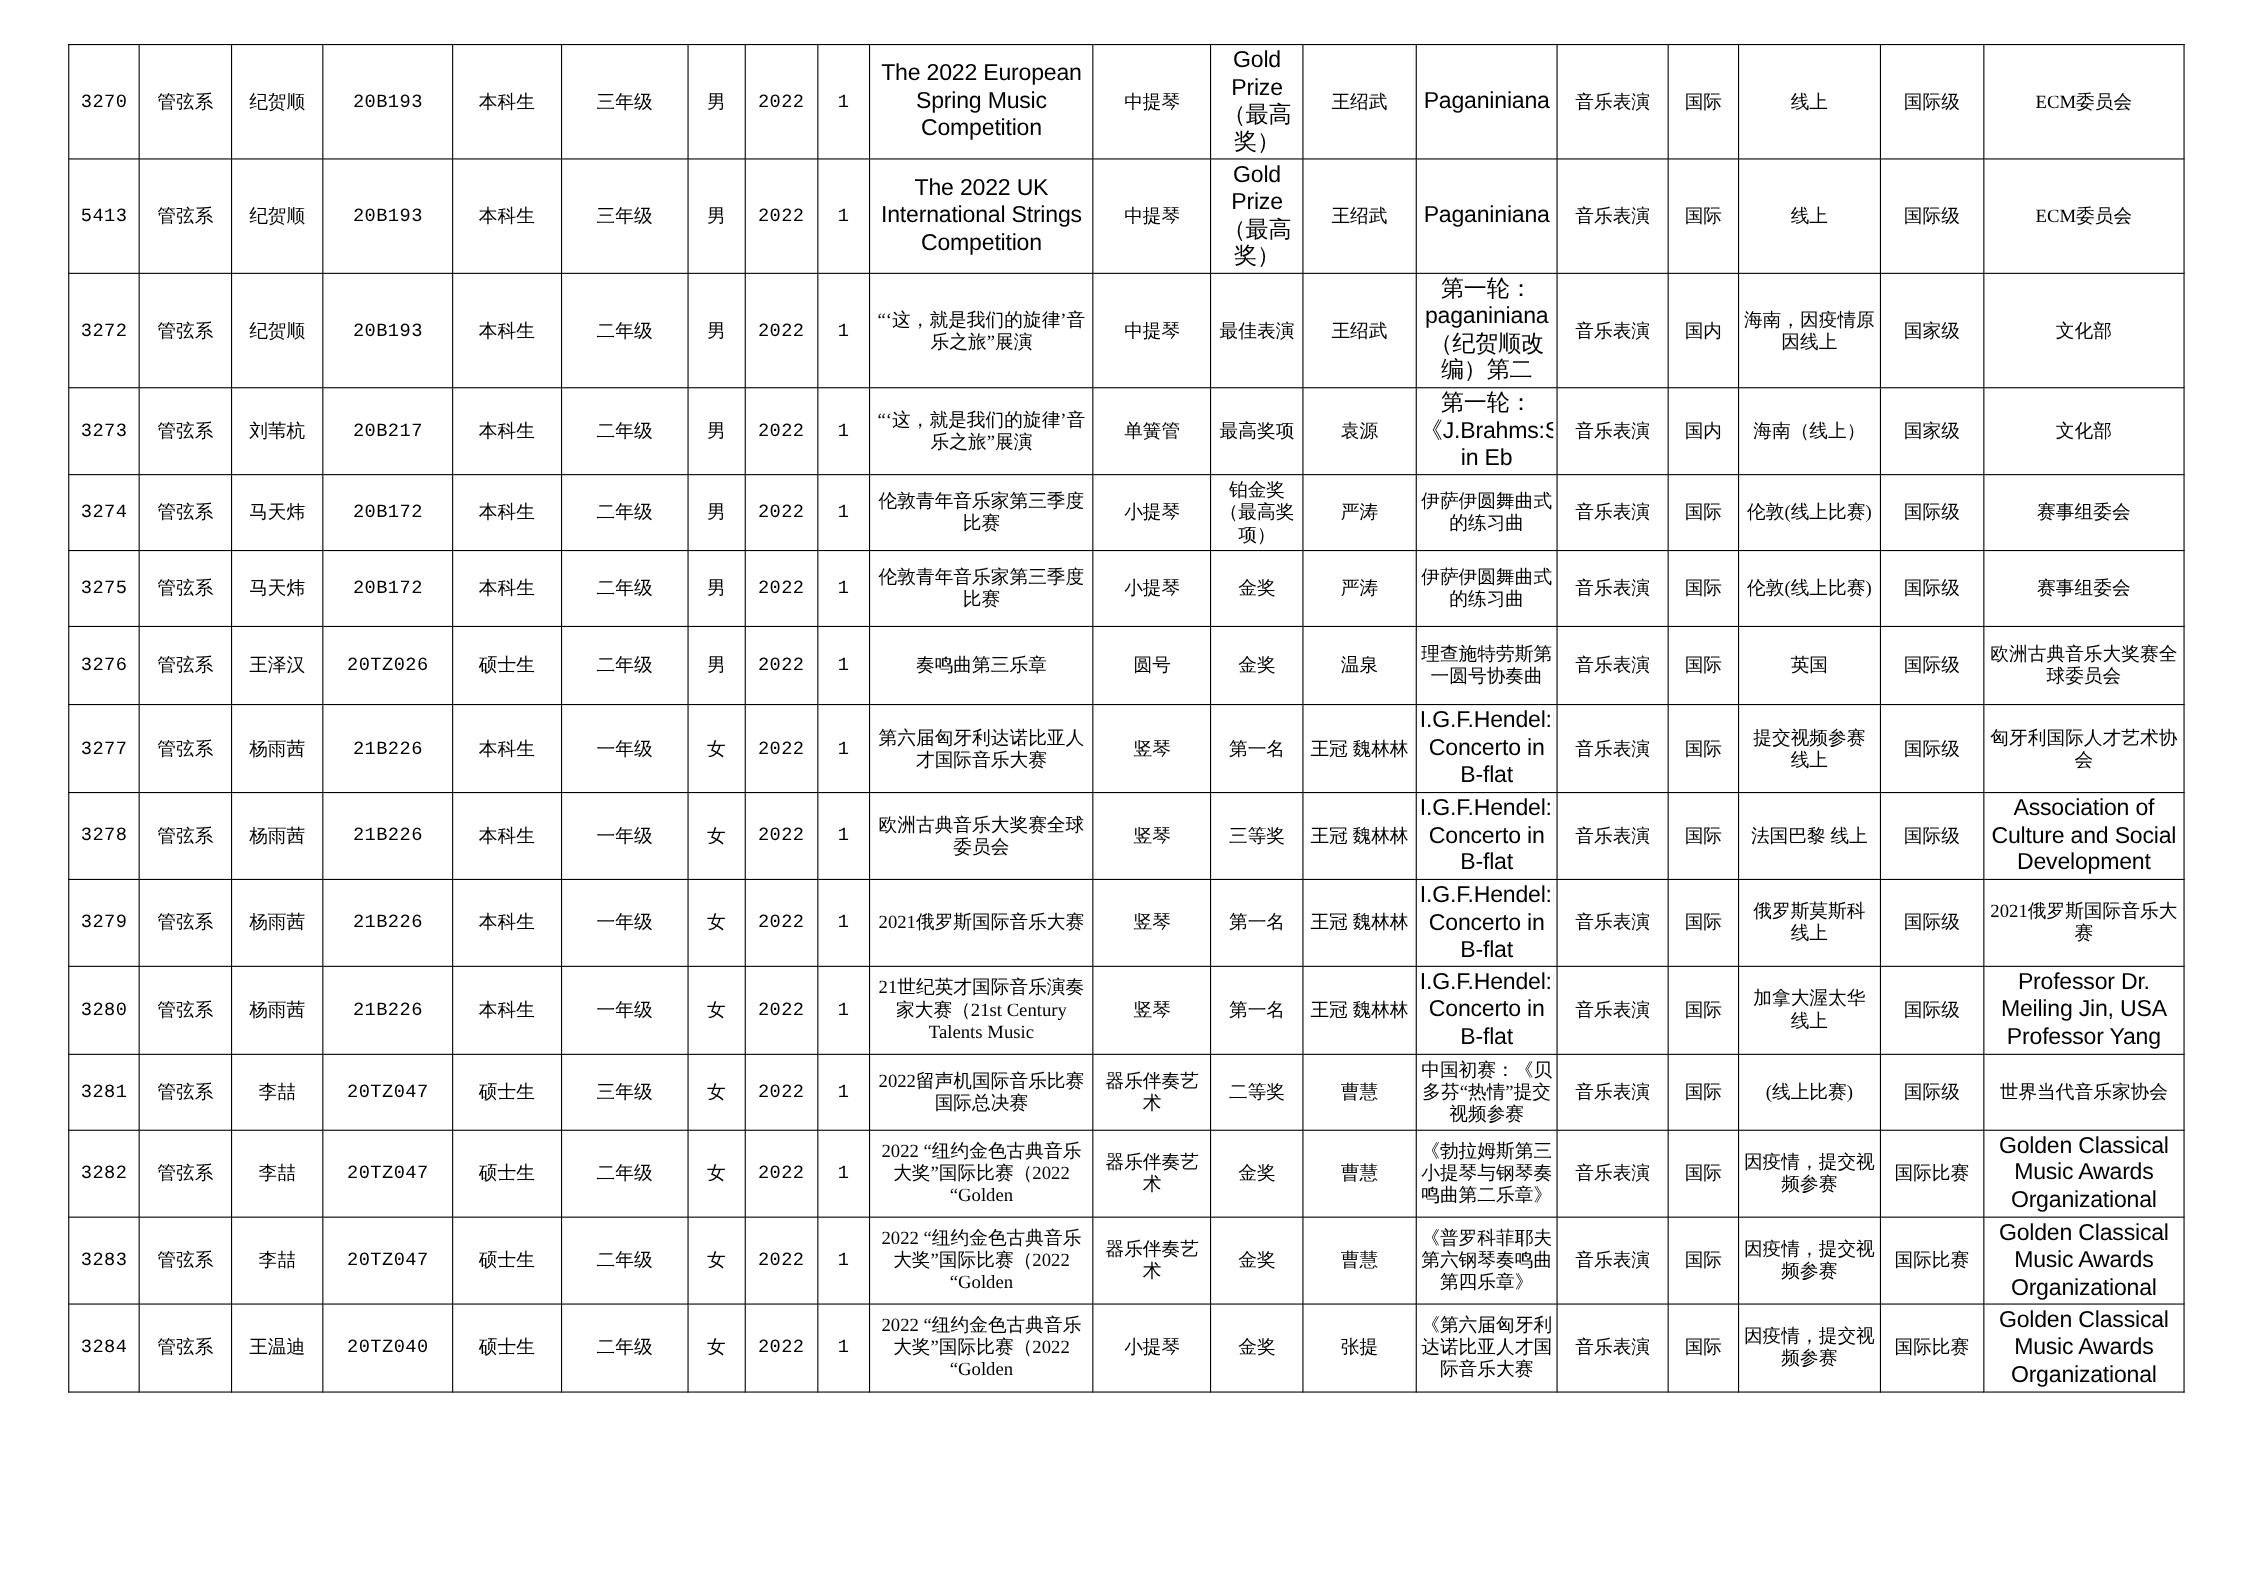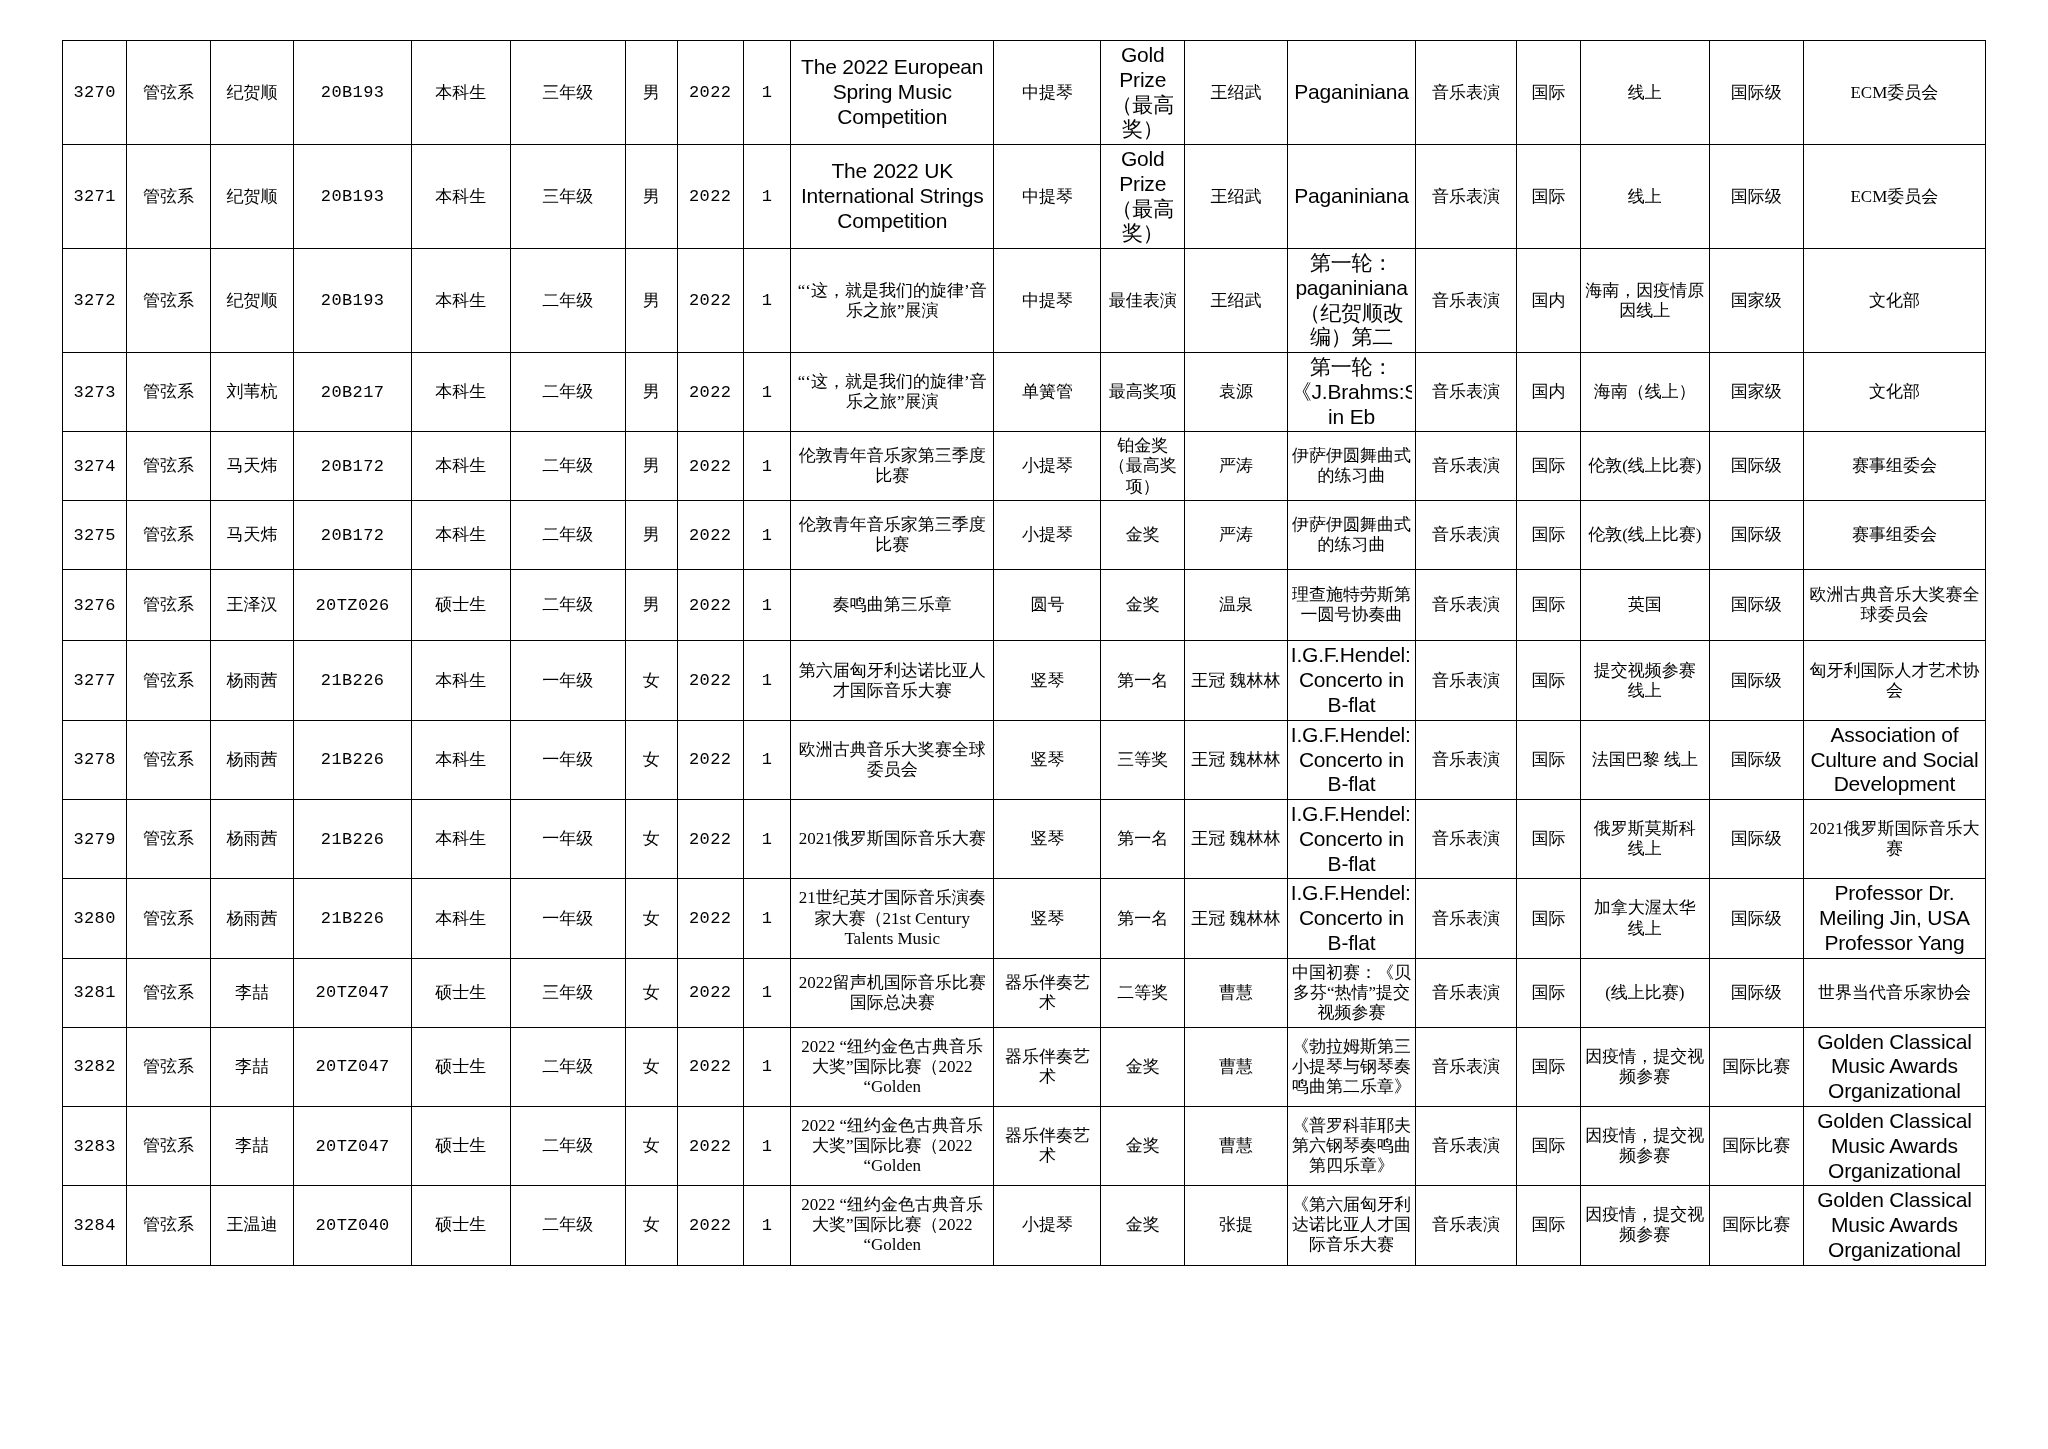--- a/index.html
+++ b/index.html
@@ -142,21 +142,21 @@
         <td>
             <span class="clip">线上</span>
           </td>
         <td><span>国际级</span></td>
         <td>
             <span class="clip">ECM委员会</span>
           </td>
       </tr>
 
       <tr class="r1">
-        <td><span class="lat">3271</span></td>
+        <td><span class="lat">5413</span></td>
         <td><span>管弦系</span></td>
         <td><span>纪贺顺</span></td>
         <td><span class="lat">20B193</span></td>
         <td><span>本科生</span></td>
         <td><span>三年级</span></td>
         <td><span>男</span></td>
         <td><span class="lat">2022</span></td>
         <td><span class="lat">1</span></td>
         <td>
             <span class="clip mono">The 2022 UK International Strings Competition</span>

